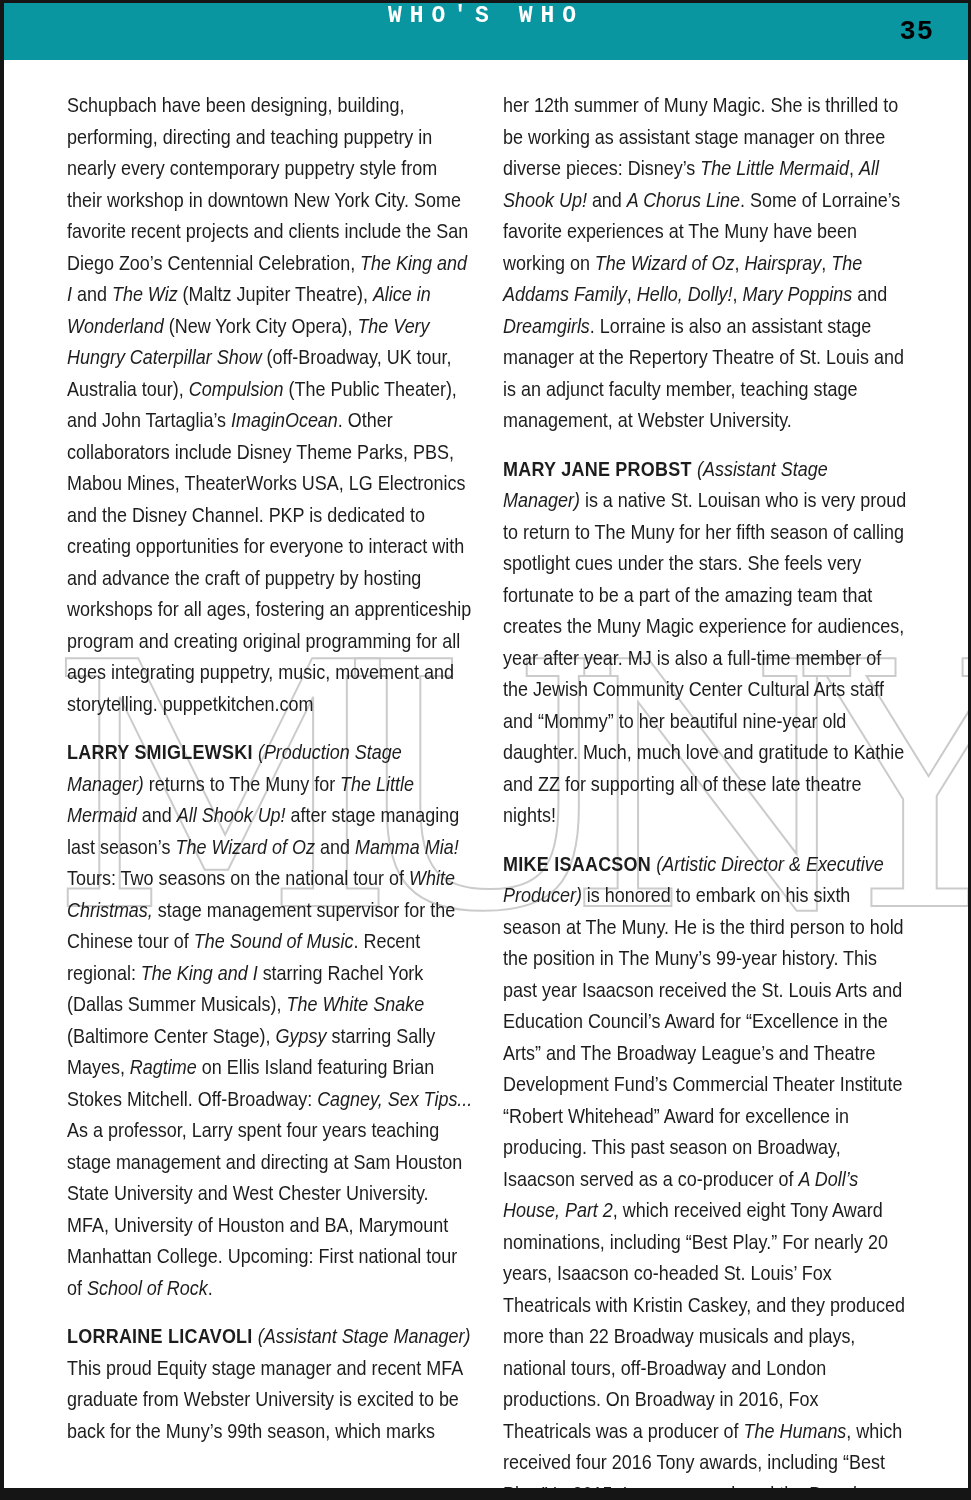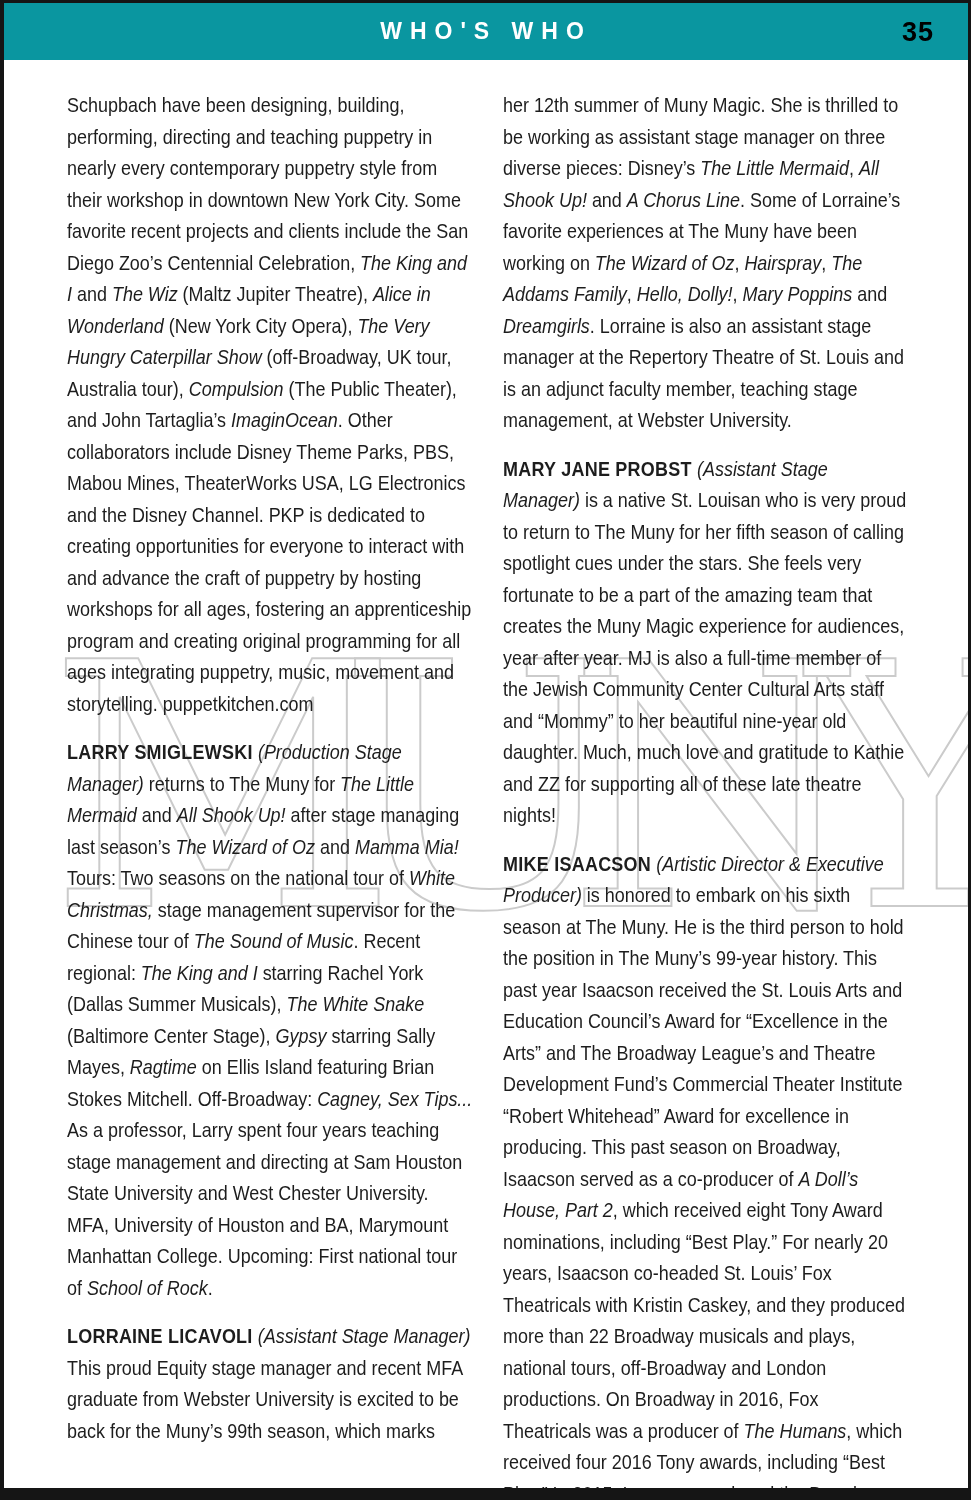--- a/index.html
+++ b/index.html
@@ -11,21 +11,21 @@
     box-sizing:border-box;
     border-style:solid;
     border-color:#151515;
     border-width:3px 3px 12px 4px;
     overflow:hidden;
     font-family:"Liberation Sans","DejaVu Sans",sans-serif;
   }
   .header{
     position:absolute;top:0;left:0;right:0;height:57px;
     background:#0a96a0;
-    display:flex;align-items:center;justify-content:center;
+    display:flex;align-items:flex-start;justify-content:center;font-family:Liberation Mono, monospace;
   }
   .header .title{
     color:#ffffff;font-weight:bold;font-size:23px;
     letter-spacing:8px;
   }
   .header .pagenum{
     position:absolute;right:34px;top:50%;transform:translateY(-50%);
     color:#000000;font-weight:bold;font-size:27px;letter-spacing:1px;
   }
   

